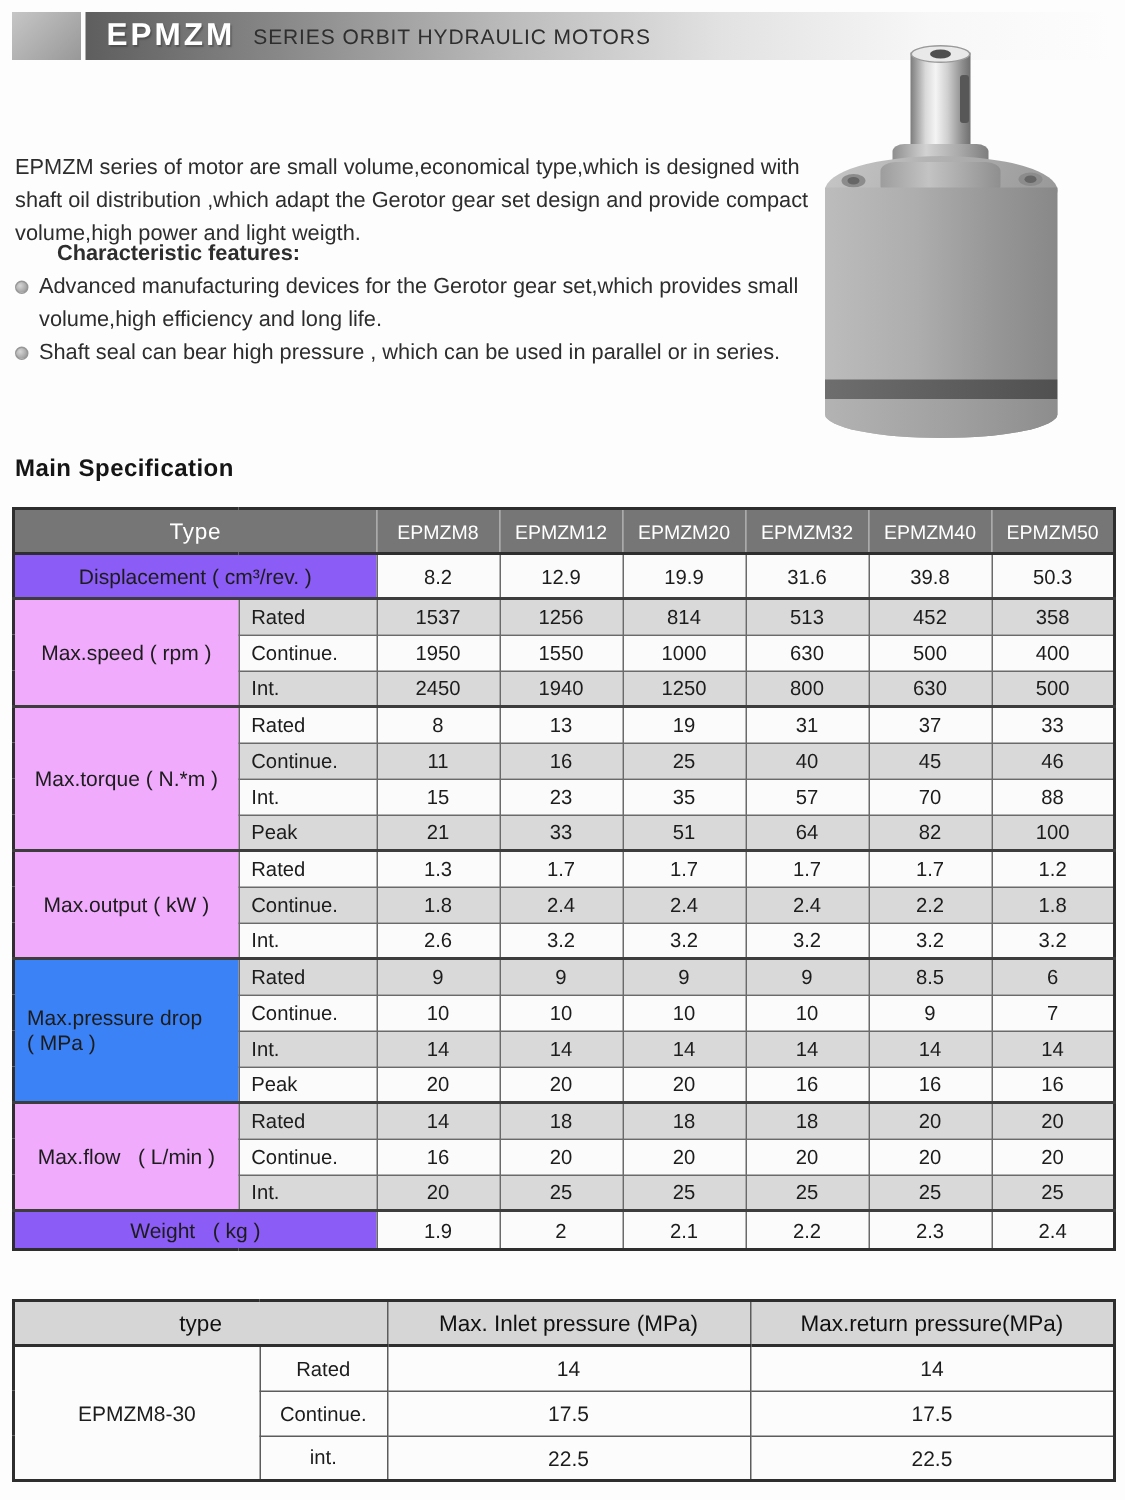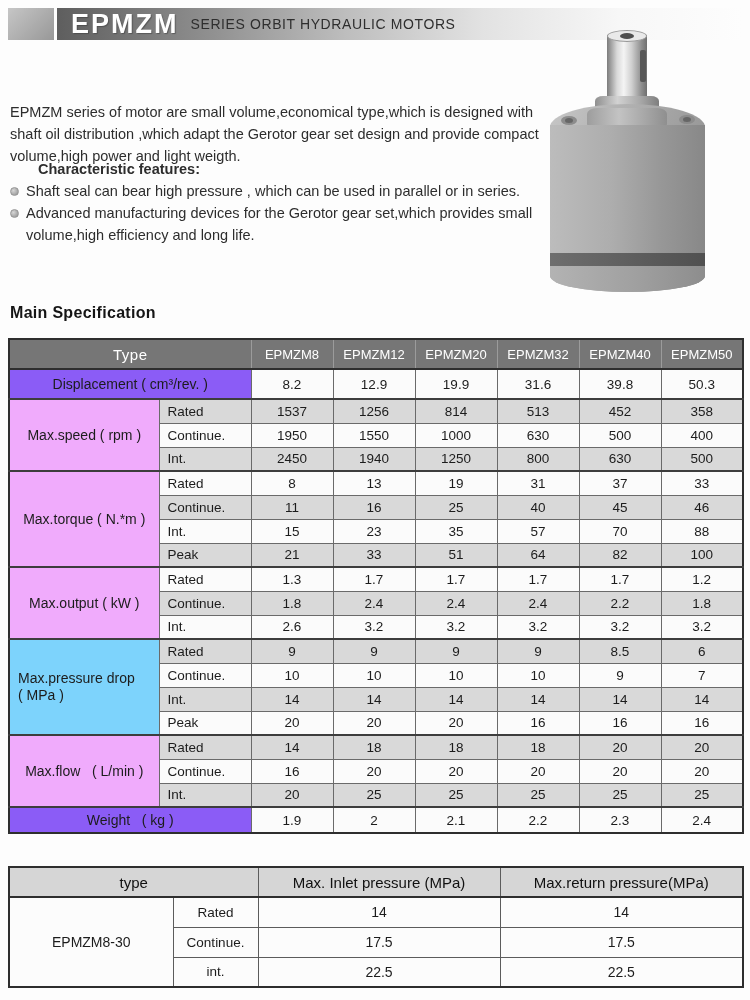--- a/index.html
+++ b/index.html
@@ -14,21 +14,21 @@
   .logo-box{
     position:absolute; left:8px; top:8px; width:46px; height:32px;
     background:linear-gradient(135deg,#c6c6c6,#989898);
   }
   .title-bar{
     position:absolute; left:57px; top:8px; width:685px; height:32px;
     background:linear-gradient(to right,#5e5e5e 0%,#8f8f8f 22%,#bdbdbd 42%,#e2e2e2 62%,#f7f7f7 82%,#fdfdfd 100%);
     display:flex; align-items:center;
   }
   .brand{
-    font-size:27px; font-weight:bold; color:#ffffff; letter-spacing:2px;
+    font-size:21px; font-weight:bold; color:#ffffff; letter-spacing:2px;
     margin-left:14px; text-shadow:1px 1px 1px rgba(60,60,60,.55);
   }
   .subtitle{
     font-size:14px; color:#2e2e2e; margin-left:12px; letter-spacing:.6px;
   }
 
   
   .intro{
     position:absolute; left:10px; top:86px; width:556px;
     font-size:14.5px; line-height:1.55; color:#2d2d2d;
@@ -98,21 +98,21 @@
   .spec-table thead th{
     background:#767676; color:#fff; font-weight:normal; font-size:13px; height:30px;
     border-color:#9b9b9b; border-bottom:2px solid #2e2e2e;
   }
   .spec-table thead th.type-th{ font-size:15px; letter-spacing:.5px; }
   tr.disp{ height:30px; }
   tr.r{ height:24px; }
   tr.wt{ height:26px; }
   .lbl{ font-size:14px; background:#8b5cf6; }
   .glbl{ font-size:14px; background:#f0abfc; }
-  .glbl-two{ font-size:14px; background:#7dd3fc; text-align:left !important; padding-left:8px !important; line-height:1.25; }
+  .glbl-two{ font-size:14px; background:#3b82f6; text-align:left !important; padding-left:8px !important; line-height:1.25; }
   .sub{ text-align:left !important; padding-left:8px !important; }
   tr.g td:not(.glbl):not(.glbl-two){ background:#d9d9d9; }
   tr.gs > td{ border-top:2px solid #3d3d3d; }
 
   
   .p-table{
     position:absolute; left:8px; top:866px; width:734px;
     border:2px solid #2e2e2e; background:#fcfcfc; font-size:14px; color:#1c1c1c;
   }
   .p-table th, .p-table td{ border:1px solid #5c5c5c; padding:0 2px; text-align:center; }
@@ -131,25 +131,25 @@
   <span class="brand">EPMZM</span>
   <span class="subtitle">SERIES ORBIT HYDRAULIC MOTORS</span>
 </div>
 
 <p class="intro">EPMZM series of motor are small volume,economical type,which is designed with shaft oil distribution ,which adapt the Gerotor gear set design and provide compact volume,high power and light weigth.</p>
 
 <div class="features">
   <div class="features-heading">Characteristic features:</div>
   <div class="feature-item">
     <span class="bullet"></span>
-    <span class="feature-text">Shaft seal can bear high pressure , which can be used in parallel or in series.</span>
+    <span class="feature-text">Advanced manufacturing devices for the Gerotor gear set,which provides small volume,high efficiency and long life.</span>
   </div>
   <div class="feature-item">
     <span class="bullet"></span>
-    <span class="feature-text">Advanced manufacturing devices for the Gerotor gear set,which provides small volume,high efficiency and long life.</span>
+    <span class="feature-text">Shaft seal can bear high pressure , which can be used in parallel or in series.</span>
   </div>
 </div>
 
 <div class="motor">
   <div class="shaft"></div>
   <div class="keyway"></div>
   <div class="shaft-top"></div>
   <div class="shaft-hole"></div>
   <div class="collar"></div>
   <div class="top-face"></div>

